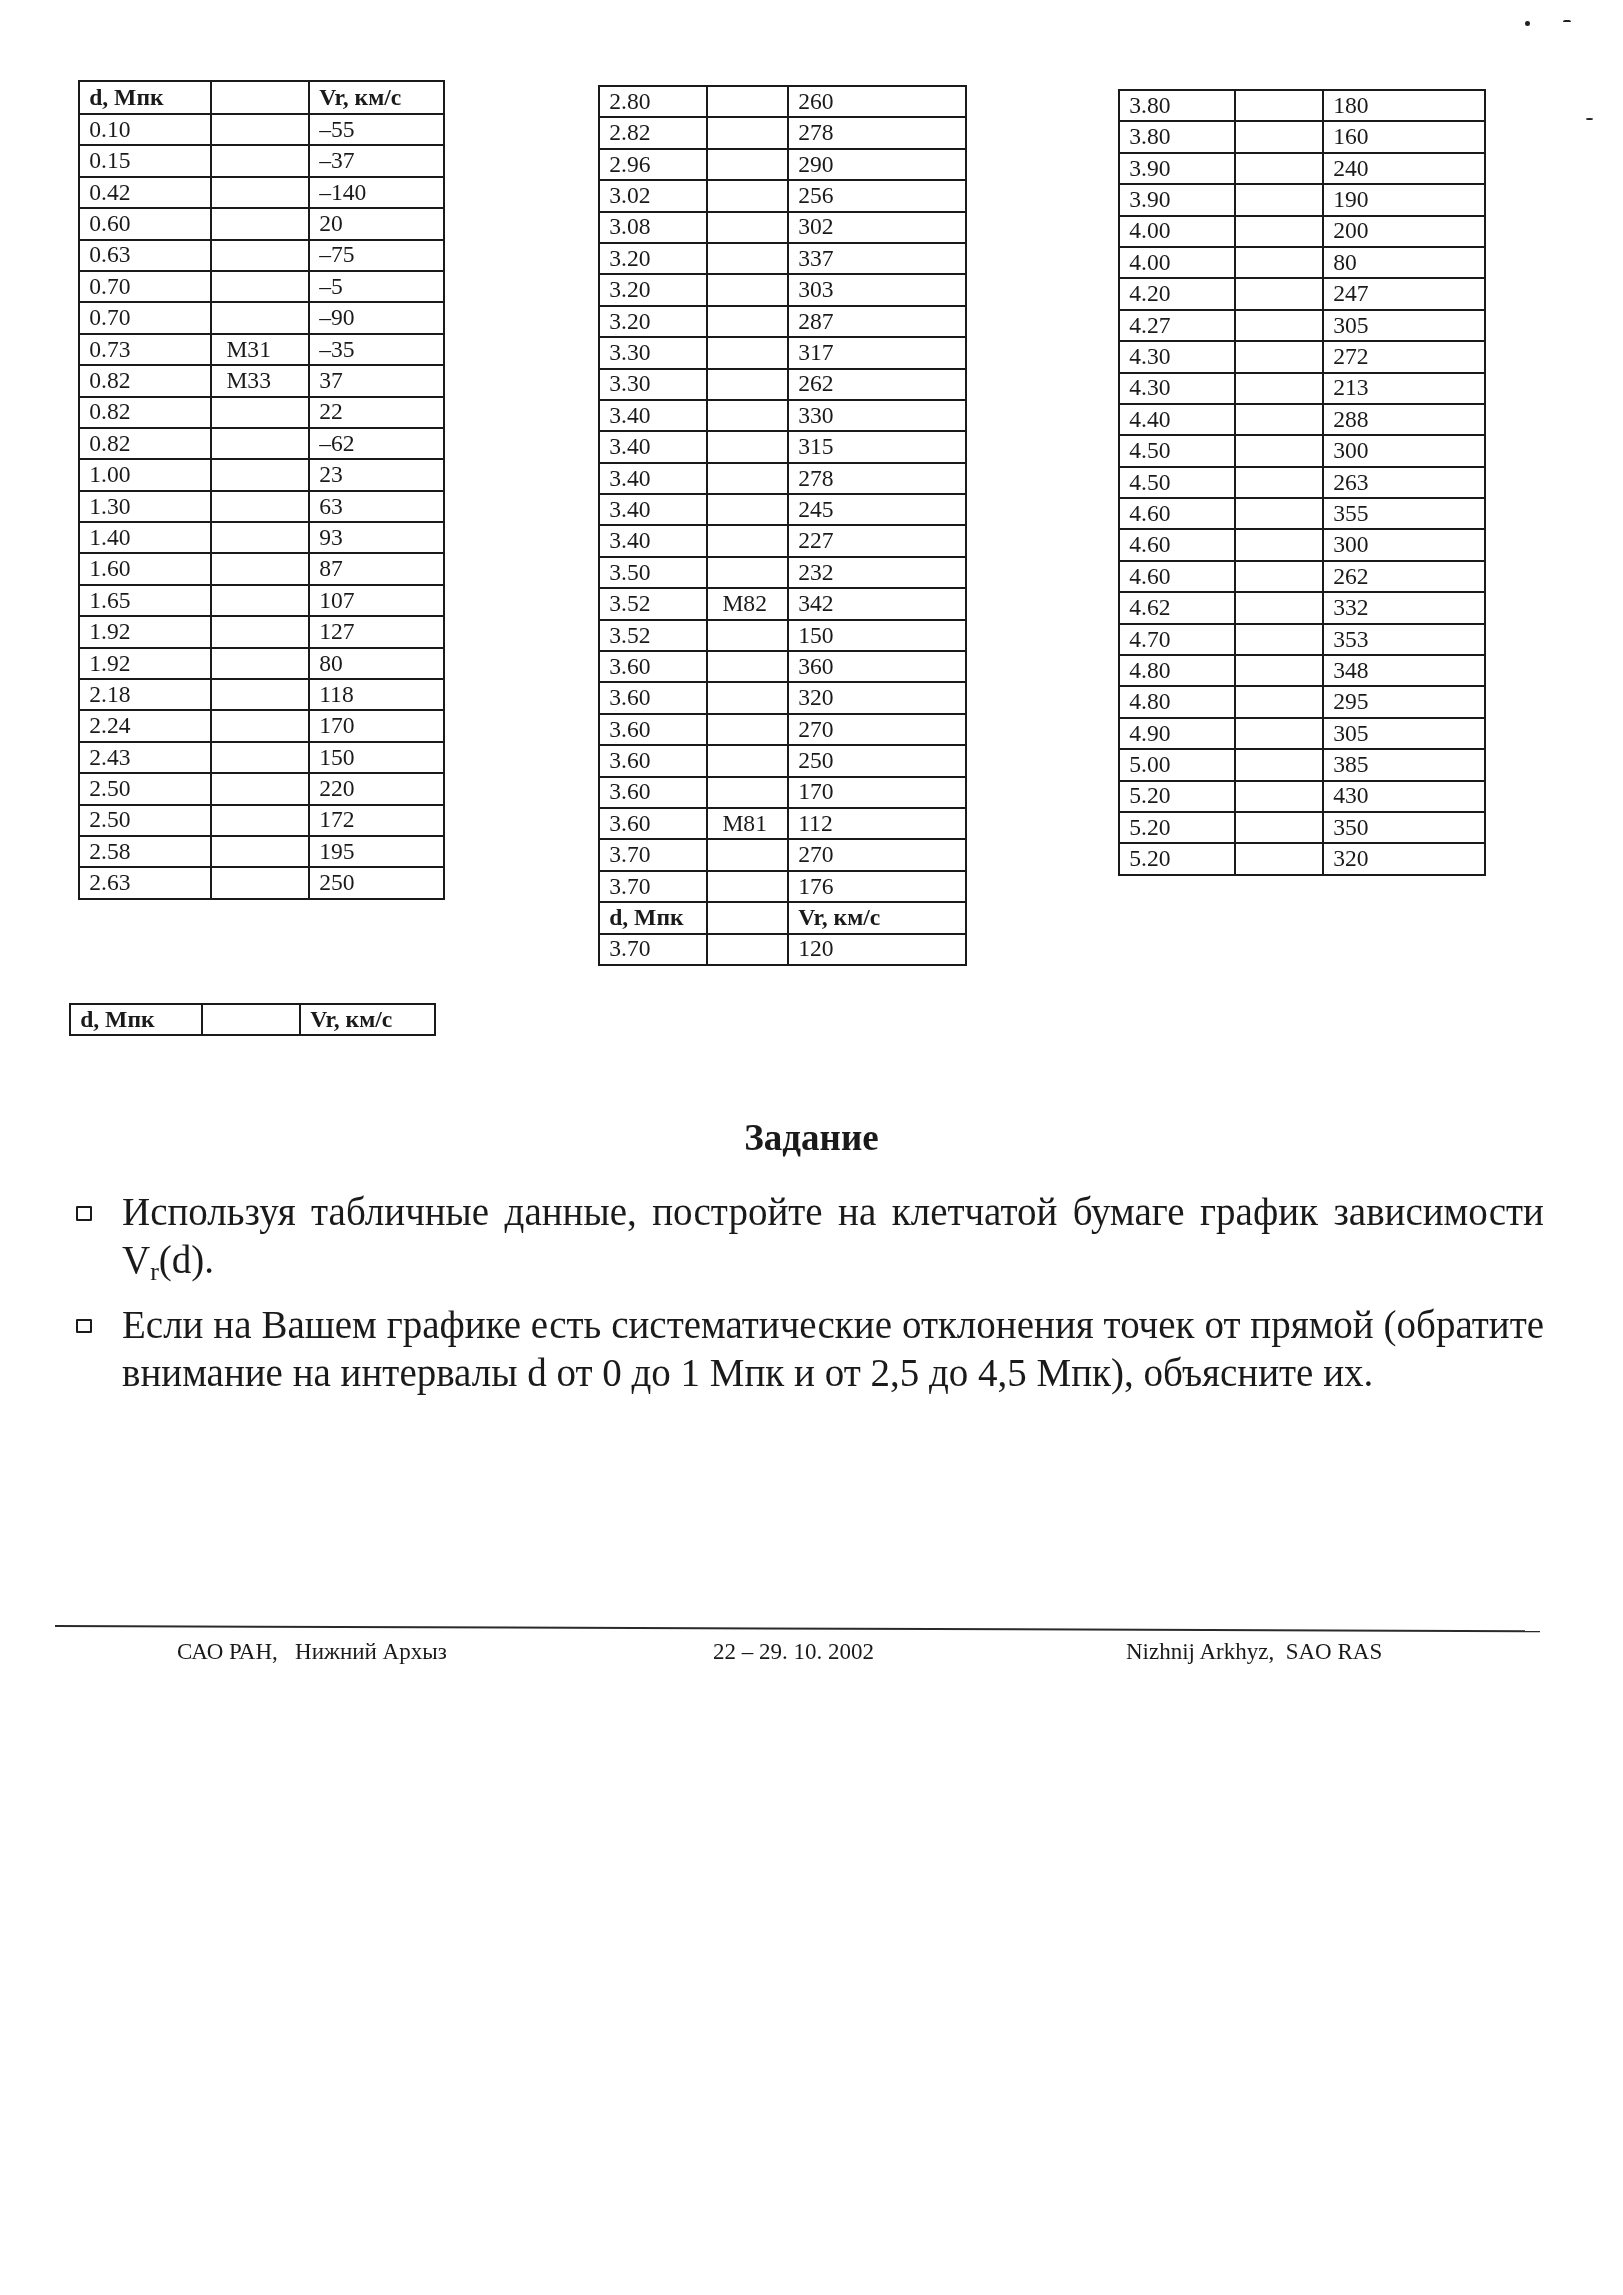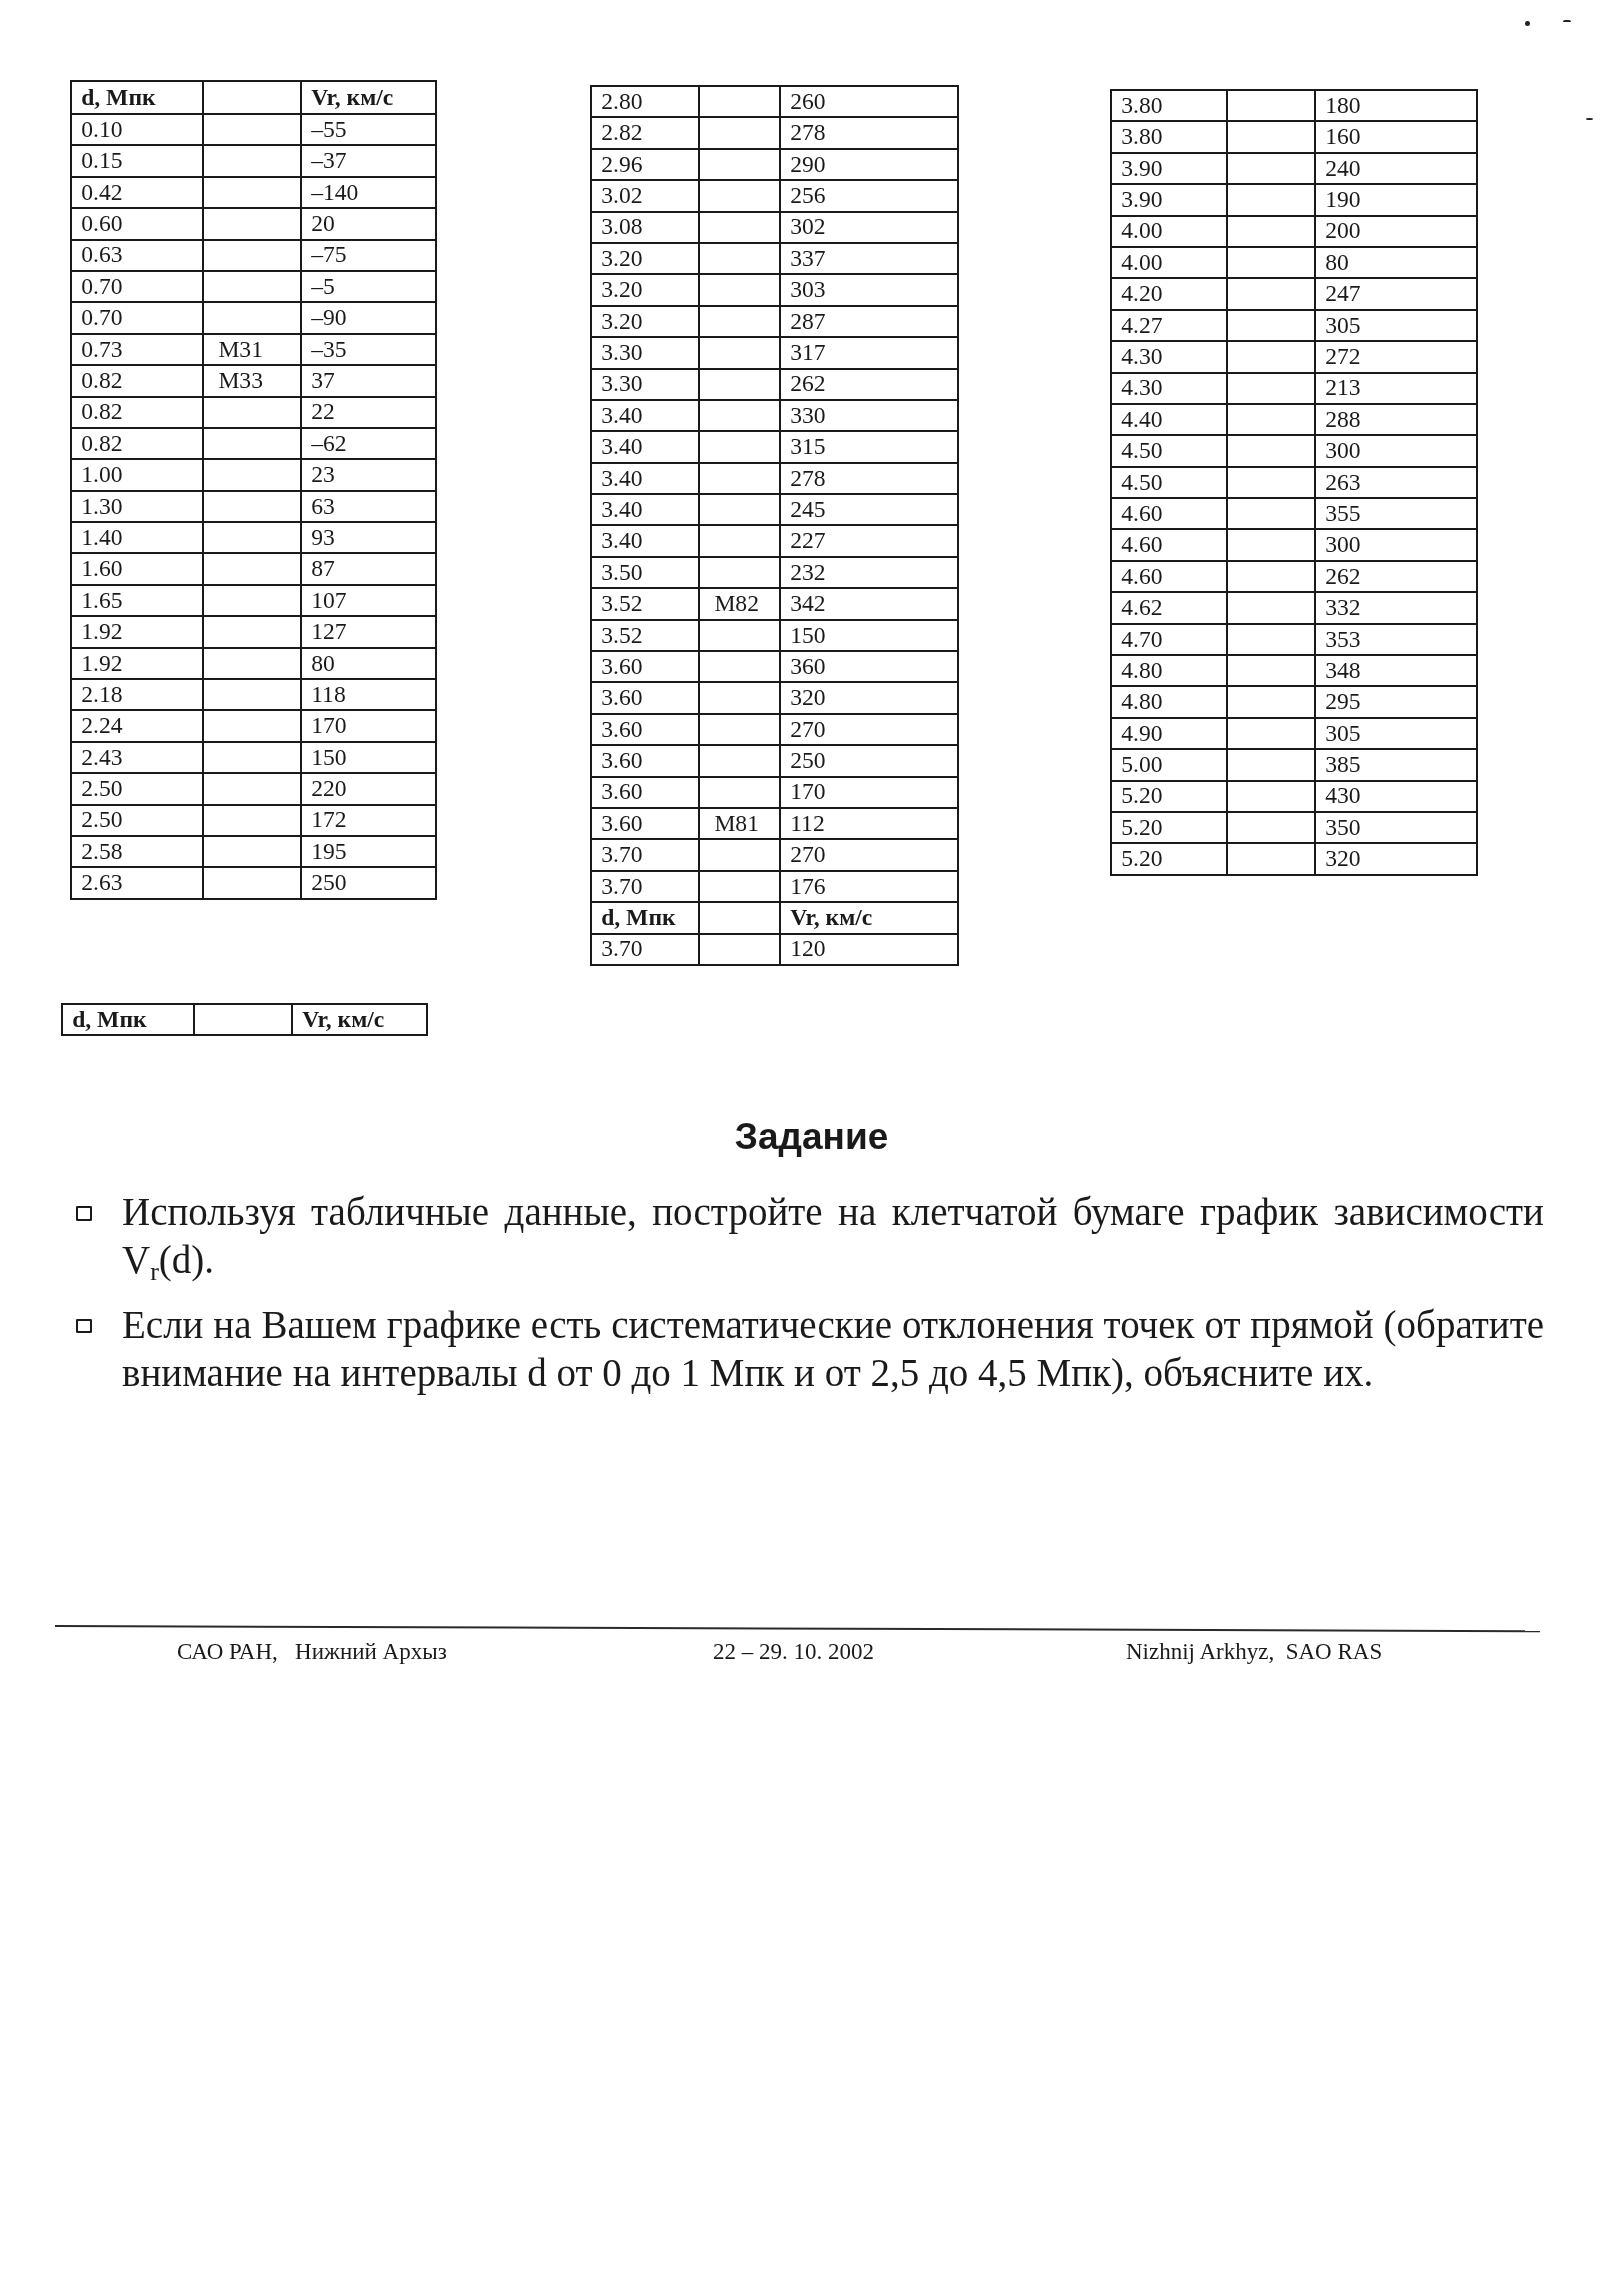--- a/index.html
+++ b/index.html
@@ -2,41 +2,41 @@
 <html style="font-size:10.5px"><head>
 <meta charset="utf-8">
 <style>
   html, body { margin: 0; padding: 0; background: #ffffff; }
   body {
     width: 1623px; height: 2295px; position: relative; overflow: hidden;
     font-family: "Liberation Serif", "DejaVu Serif", serif; color: #1a1a1a;
   }
   .tbl {
     position: absolute; border-collapse: collapse; table-layout: fixed;
-    font-family: "Liberation Serif", serif; font-size: 23.6px; line-height: 1;
+    font-family: "Liberation Serif", serif; font-size: 23.6px; line-height: 1; margin-left: 8px;
   }
   .tbl td {
     border: 2px solid #1a1a1a; height: 29.4px; padding: 0 0 0 9.2px;
     vertical-align: middle; white-space: nowrap; overflow: hidden;
   }
   .tbl td.hdr { font-weight: bold; }
   .tbl td.mid { padding-left: 14.4px; }
   #t-left  { left: 70px;  top: 80px;  width: 365px; }
   #t-left col.c1 { width: 132px; } #t-left col.c2 { width: 98px; } #t-left col.c3 { width: 135px; }
   #t-left td.hdr-row { height: 31px; }
   #t-left-foot { left: 61px; top: 1003px; width: 365px; }
   #t-left-foot col.c1 { width: 132px; } #t-left-foot col.c2 { width: 98px; } #t-left-foot col.c3 { width: 135px; }
   #t-mid   { left: 590px;  top: 85px;  width: 367px; }
   #t-mid col.c1 { width: 108px; } #t-mid col.c2 { width: 81px; } #t-mid col.c3 { width: 178px; }
   #t-right { left: 1110px; top: 89px;  width: 366px; }
   #t-right col.c1 { width: 116px; } #t-right col.c2 { width: 88px; } #t-right col.c3 { width: 162px; }
 
   .task-title {
     position: absolute; left: 0; width: 1623px; top: 1116px; text-align: center;
-    font-size: 37px; font-weight: bold; font-family: Liberation Sans, sans-serif;
+    font-size: 37px; font-weight: bold; font-family: Liberation Serif, serif;
   }
   .task-list { position: absolute; left: 72px; top: 1188px; width: 1472px; margin: 0; padding: 0; list-style: none; }
   .task-item {
     position: relative; padding-left: 50px; font-size: 39px; line-height: 48px;
     text-align: justify; margin-bottom: 5.2px; font-family: "Liberation Serif", serif;
   }
   .task-item .bullet {
     position: absolute; left: 3.9px; top: 18.3px; width: 11.8px; height: 10.5px;
     border: 2px solid #1a1a1a; border-radius: 1.3px;
   }

